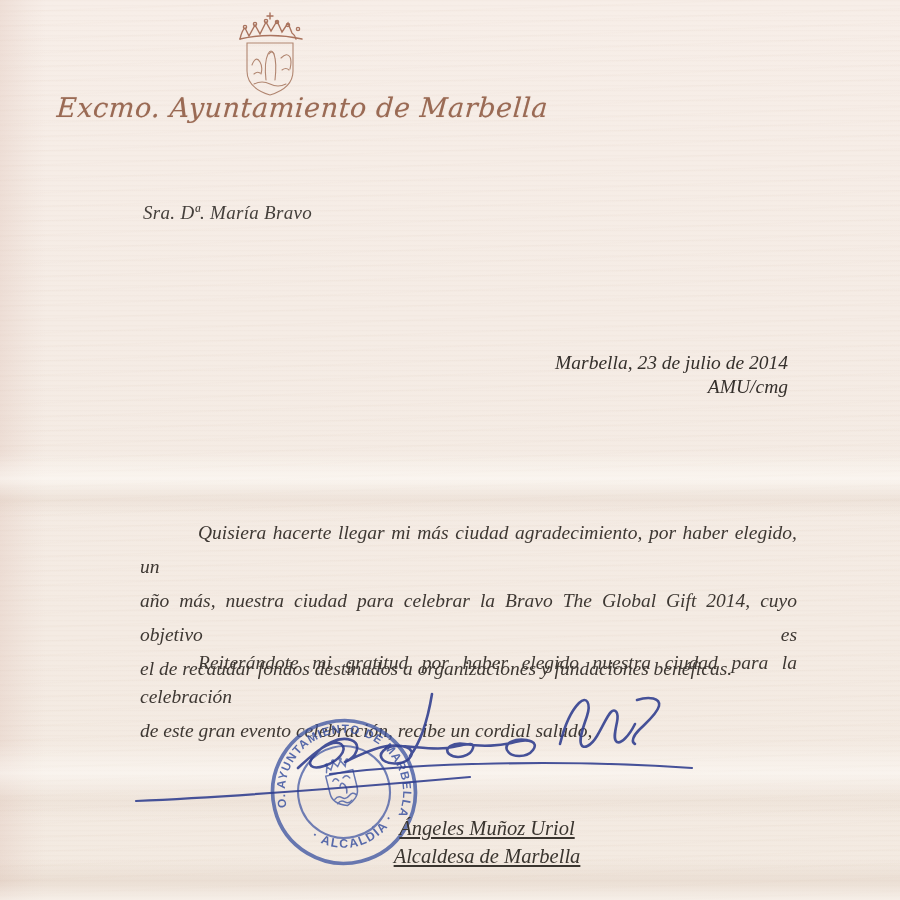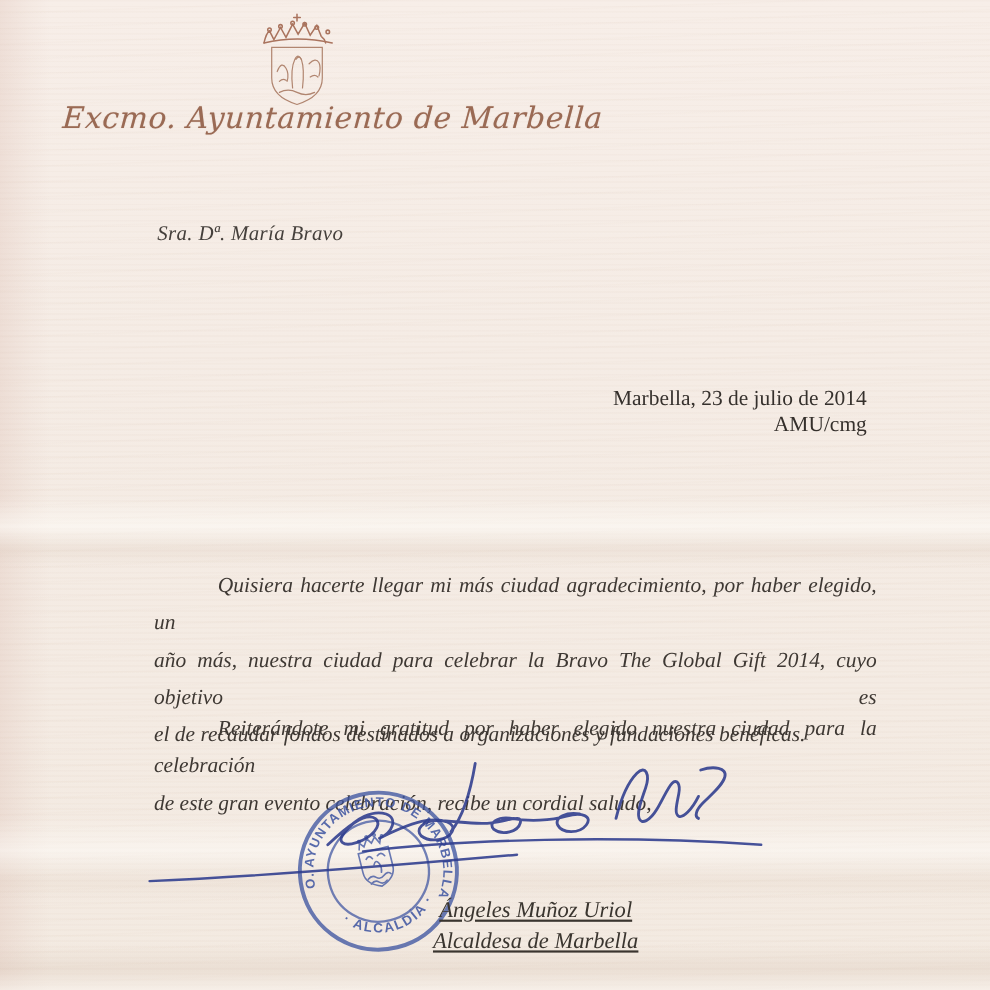--- a/index.html
+++ b/index.html
@@ -46,21 +46,21 @@
     color:#9a6a54;
     transform:skewX(-4deg);
     text-shadow:0 0 1px rgba(154,106,84,0.35);
   }
   .recipient{
     position:absolute;left:143px;top:186px;
     font-style:italic;font-size:19px;color:#45403c;letter-spacing:0.3px;margin-top:16px;
   }
   .dateline{
     position:absolute;right:112px;top:351px;
-    text-align:right;font-size:19.5px;line-height:24px;color:#35302c;
+    text-align:right;font-style:italic;font-size:19.5px;line-height:24px;color:#35302c;
   }
   .body-block{position:absolute;left:140px;width:657px;font-style:italic;font-size:19.5px;color:#3e3833;}
   .p1{top:516px;}
   .p2{top:646px;}
   .bline{line-height:34px;white-space:normal;}
   .bline.just{text-align:justify;text-align-last:justify;}
   .bline.indent{text-indent:58px;}
   .sig-layer{position:absolute;left:0;top:0;width:900px;height:900px;pointer-events:none;}
   .stamp{
     position:absolute;left:262px;top:710px;width:164px;height:164px;

